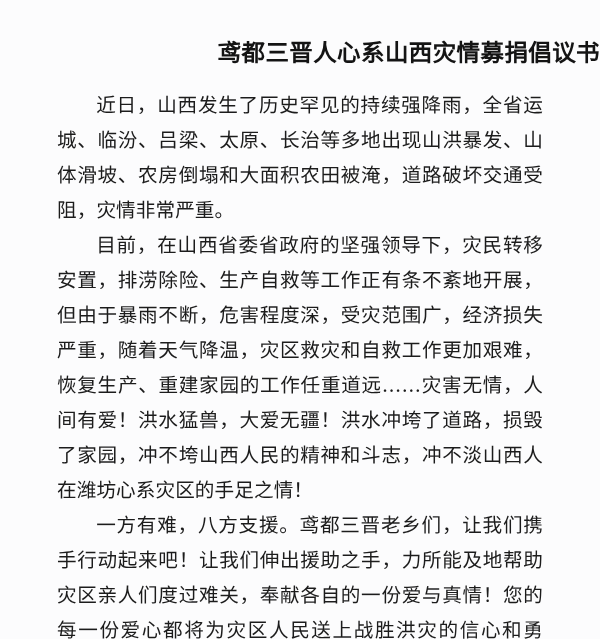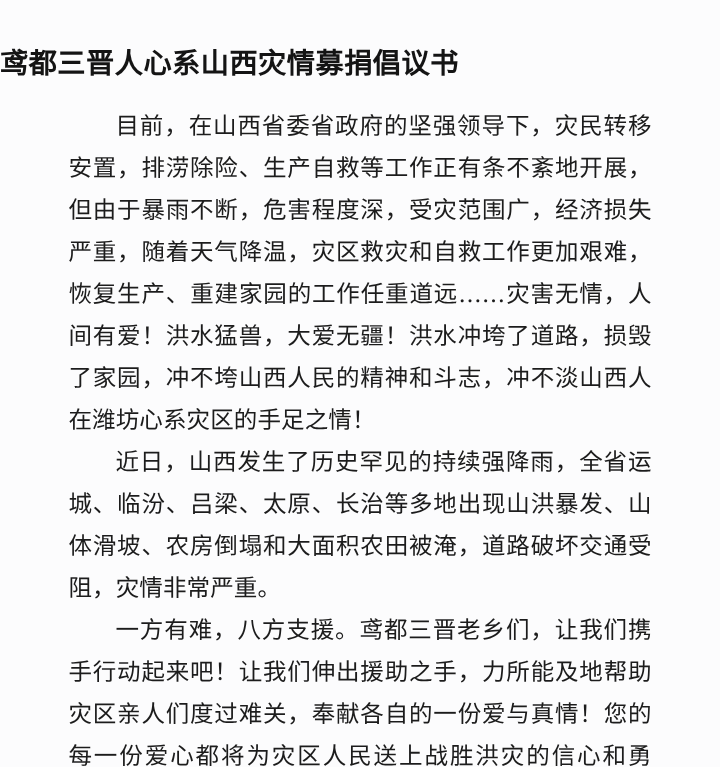--- a/index.html
+++ b/index.html
@@ -21,21 +21,21 @@
     height: 639px;
     background: #fcfcfd;
     box-sizing: border-box;
     padding: 0;
   }
   .doc-title {
     font-family: "DejaVu Sans", "Liberation Sans", sans-serif;
     font-weight: bold;
     font-size: 23.5px;
     line-height: 1;
-    text-align: left;
+    text-align: right;
     color: #141414;
     letter-spacing: 0.4px;
     margin: 0;
     padding-top: 42px;
     padding-bottom: 0;
   }
   .body-block {
     margin-top: 22px;
     padding-left: 57px;
     padding-right: 57px;
@@ -61,21 +61,21 @@
 </style>
 </head>
 <body>
 
 <div class="page">
 
   <h1 class="doc-title">鸢都三晋人心系山西灾情募捐倡议书</h1>
 
   <div class="body-block">
 
+    <p class="para">近日，山西发生了历史罕见的持续强降雨，全省运城、临汾、吕梁、太原、长治等多地出现山洪暴发、山体滑坡、农房倒塌和大面积农田被淹，道路破坏交通受阻，灾情非常严重。</p>
+
     <p class="para gap-before">目前，在山西省委省政府的坚强领导下，灾民转移安置，排涝除险、生产自救等工作正有条不紊地开展，但由于暴雨不断，危害程度深，受灾范围广，经济损失严重，随着天气降温，灾区救灾和自救工作更加艰难，恢复生产、重建家园的工作任重道远……灾害无情，人间有爱！洪水猛兽，大爱无疆！洪水冲垮了道路，损毁了家园，冲不垮山西人民的精神和斗志，冲不淡山西人在潍坊心系灾区的手足之情！</p>
-
-    <p class="para">近日，山西发生了历史罕见的持续强降雨，全省运城、临汾、吕梁、太原、长治等多地出现山洪暴发、山体滑坡、农房倒塌和大面积农田被淹，道路破坏交通受阻，灾情非常严重。</p>
 
     <p class="para gap-before">一方有难，八方支援。鸢都三晋老乡们，让我们携手行动起来吧！让我们伸出援助之手，力所能及地帮助灾区亲人们度过难关，奉献各自的一份爱与真情！您的每一份爱心都将为灾区人民送上战胜洪灾的信心和勇气；您的每一点善意都将为受灾群众带来温暖；您的每一份关怀都将为灾区输入更多重建的正能量！</p>
 
   </div>
 
 </div>
 
 </body></html>

